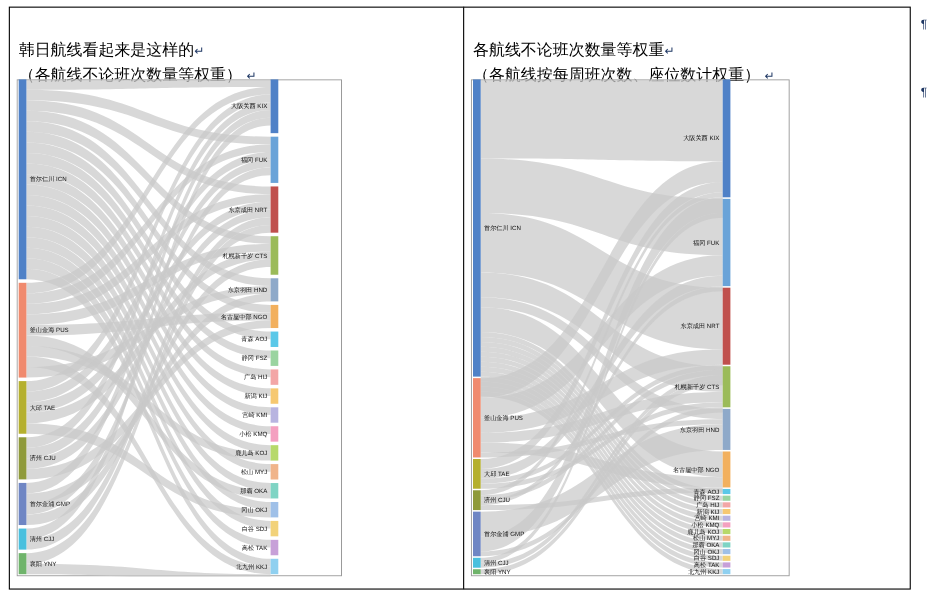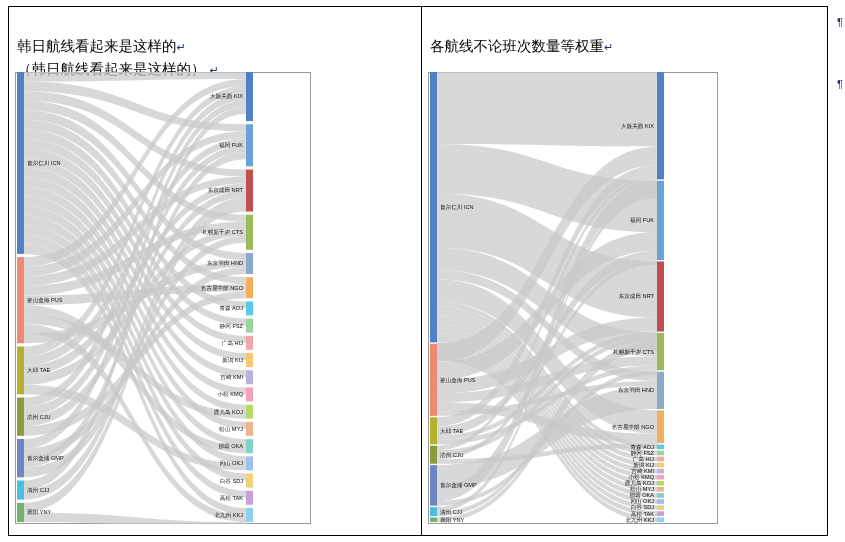--- a/index.html
+++ b/index.html
@@ -21,21 +21,21 @@
 </head>
 <body>
 
 <div id="root">
 
   <div class="table-wrap">
 
     <div class="cell cell-left">
       <div class="caption">
         <span>韩日航线看起来是这样的</span><span class="pilcrow">↵</span>
-        <span class="l2"><span>（韩日航线看起来是这样的）</span> <span class="pilcrow">↵</span></span>
+        <span class="l2"><span>（各航线不论班次数量等权重）</span> <span class="pilcrow">↵</span></span>
       </div>
       <div class="sankey" id="sankey-left" style="left:6px;top:65px;">
           <svg width="296" height="452" viewBox="0 0 296 452">
             <rect x="0.5" y="0.5" width="295" height="451" class="chart-border"></rect>
             <g>
               <path d="M9,0 C120,0 120,0 231,0 L231,7.007142857142857 C120,7.007142857142857 120,9.573333333333334 9,9.573333333333334 Z" fill="#c9c9c9" fill-opacity="0.72" stroke="none"></path>
               <path d="M9,9.573333333333334 C120,9.573333333333334 120,52.25 231,52.25 L231,59.25714285714286 C120,59.25714285714286 120,19.14666666666667 9,19.14666666666667 Z" fill="#c9c9c9" fill-opacity="0.72" stroke="none"></path>
               <path d="M9,19.14666666666667 C120,19.14666666666667 120,97.49285714285715 231,97.49285714285715 L231,104.5 C120,104.5 120,28.720000000000002 9,28.720000000000002 Z" fill="#c9c9c9" fill-opacity="0.72" stroke="none"></path>
               <path d="M9,28.720000000000002 C120,28.720000000000002 120,142.7357142857143 231,142.7357142857143 L231,149.74285714285716 C120,149.74285714285716 120,38.29333333333334 9,38.29333333333334 Z" fill="#c9c9c9" fill-opacity="0.72" stroke="none"></path>
               <path d="M9,38.29333333333334 C120,38.29333333333334 120,180.9714285714286 231,180.9714285714286 L231,187.97857142857146 C120,187.97857142857146 120,47.866666666666674 9,47.866666666666674 Z" fill="#c9c9c9" fill-opacity="0.72" stroke="none"></path>
@@ -134,20 +134,21 @@
               <rect x="231" y="435.9857142857144" width="7" height="14.014285714285714" fill="#8fd0f0"></rect>
               <text class="node-label" font-size="5.6" x="228" text-anchor="end" y="444.9528571428572">北九州 KKJ</text>
             </g>
           </svg>
         </div>
     </div>
 
     <div class="cell cell-right">
       <div class="caption">
         <span>各航线不论班次数量等权重</span><span class="pilcrow">↵</span>
+        <span class="l2"><span>（各航线按每周班次数、座位数计权重）</span> <span class="pilcrow">↵</span></span>
       </div>
       <div class="sankey" id="sankey-right" style="left:6px;top:65px;">
           <svg width="290" height="452" viewBox="0 0 290 452">
             <rect x="0.5" y="0.5" width="289" height="451" class="chart-border"></rect>
             <g>
               <path d="M9,0 C119,0 119,0 229,0 L229,74.6901098901099 C119,74.6901098901099 119,72.09795918367347 9,72.09795918367347 Z" fill="#c9c9c9" fill-opacity="0.72" stroke="none"></path>
               <path d="M9,72.09795918367347 C119,72.09795918367347 119,108.76703296703297 229,108.76703296703297 L229,160.11648351648353 C119,160.11648351648353 119,121.66530612244898 9,121.66530612244898 Z" fill="#c9c9c9" fill-opacity="0.72" stroke="none"></path>
               <path d="M9,121.66530612244898 C119,121.66530612244898 119,189.52527472527476 229,189.52527472527476 L229,245.54285714285717 C119,245.54285714285717 119,175.73877551020408 9,175.73877551020408 Z" fill="#c9c9c9" fill-opacity="0.72" stroke="none"></path>
               <path d="M9,175.73877551020408 C119,175.73877551020408 119,260.9472527472528 229,260.9472527472528 L229,284.2879120879121 C119,284.2879120879121 119,198.26938775510203 9,198.26938775510203 Z" fill="#c9c9c9" fill-opacity="0.72" stroke="none"></path>
               <path d="M9,198.26938775510203 C119,198.26938775510203 119,299.69230769230774 229,299.69230769230774 L229,309.02857142857147 C119,309.02857142857147 119,207.28163265306122 9,207.28163265306122 Z" fill="#c9c9c9" fill-opacity="0.72" stroke="none"></path>

